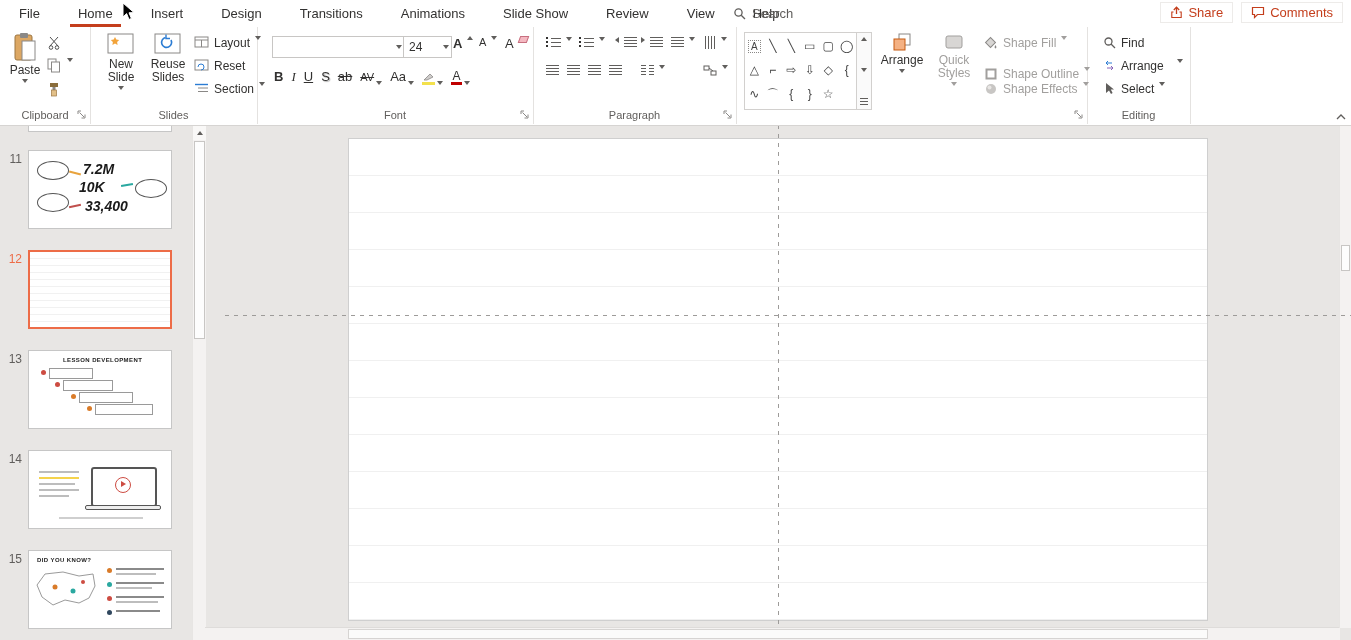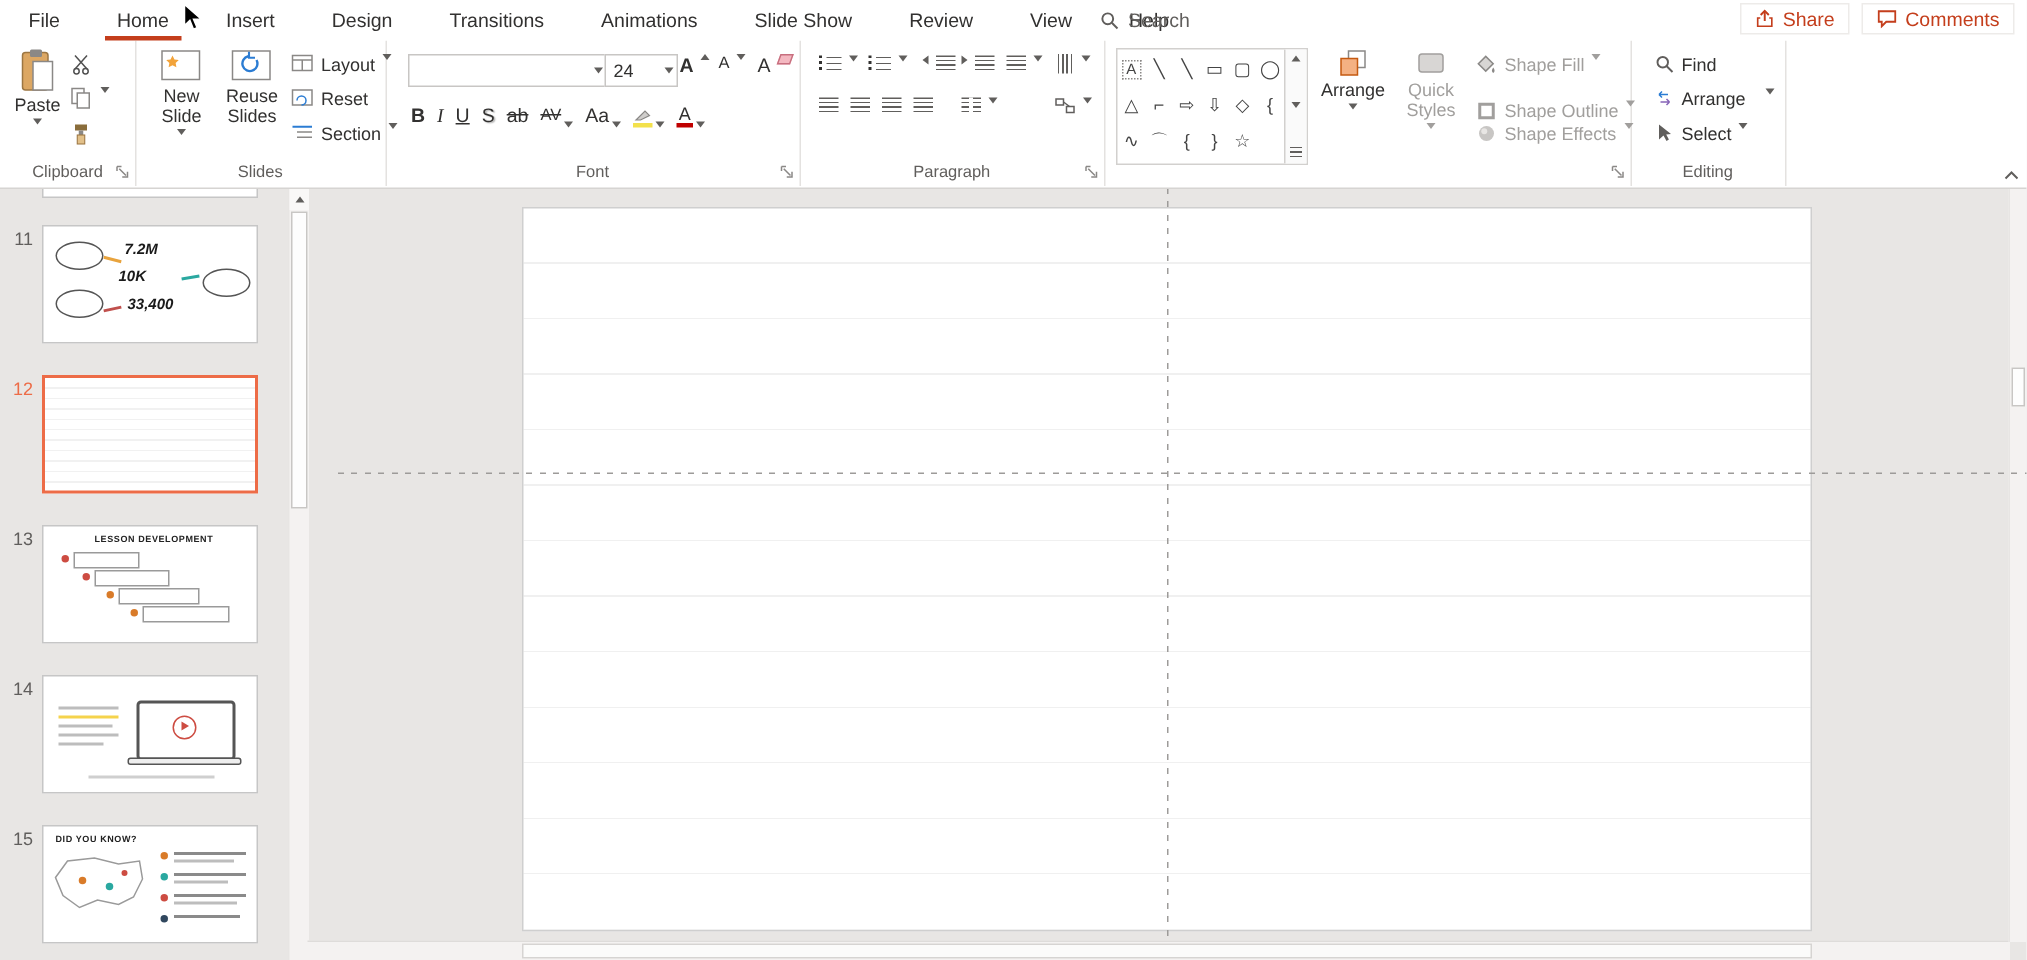--- a/index.html
+++ b/index.html
@@ -59,21 +59,21 @@
   .workspace{position:absolute;top:125px;left:0;right:0;bottom:0;background:#e8e6e4}
   .thumb-panel{position:absolute;left:0;top:0;bottom:0;width:192px}
   .slide-num{position:absolute;left:4px;width:18px;text-align:right;font-size:12px;color:#605e5c}
   .slide-num.sel{color:var(--selection,#d04a2a)}
   .thumb{position:absolute;left:28px;width:144px;height:79px;background:#fff;border:1px solid #c6c6c6;box-sizing:border-box;overflow:hidden}
   .thumb.sel{border:2px solid var(--selection,#ed6c47)}
   .ruled{background-image:repeating-linear-gradient(to bottom,#fff 0 6px,#f1f1f1 6px 7px)}
   .tline{position:absolute;height:2px;background:#bdbdbd}
   .tdot{position:absolute;width:5px;height:5px;border-radius:50%}
   .bubble{position:absolute;border:1px solid #555;border-radius:50%;background:#fff}
-  .handtxt{position:absolute;font-size:10px;font-weight:bold;font-style:italic;color:#1a1a1a;white-space:nowrap}
+  .handtxt{position:absolute;font-size:14px;font-weight:bold;font-style:italic;color:#1a1a1a;white-space:nowrap}
   .ttitle{position:absolute;font-size:6px;font-weight:bold;letter-spacing:.4px;color:#222;white-space:nowrap}
   .stepbox{position:absolute;height:9px;background:#fff;border:1px solid #9a9a9a}
 
   .thumb-scroll{position:absolute;left:192px;top:0;bottom:0;width:13px;background:#f4f2f1;border-left:1px solid #e7e5e3}
   .scroll-btn{position:absolute;left:0;right:0;height:15px;background:#f9f8f7;display:flex;align-items:center;justify-content:center}
   .scroll-thumb{position:absolute;left:1px;right:1px;background:#fdfdfd;border:1px solid #c8c6c4;box-sizing:border-box}
 
   .canvas-area{position:absolute;left:205px;right:11px;top:0;bottom:0}
   .slide-canvas{position:absolute;left:143px;top:13px;width:860px;height:483px;background:#fff;border:1px solid #cfcfcf;box-sizing:border-box;
       background-image:repeating-linear-gradient(to bottom,#fff 0 36px,#f0f0f0 36px 37px)}

